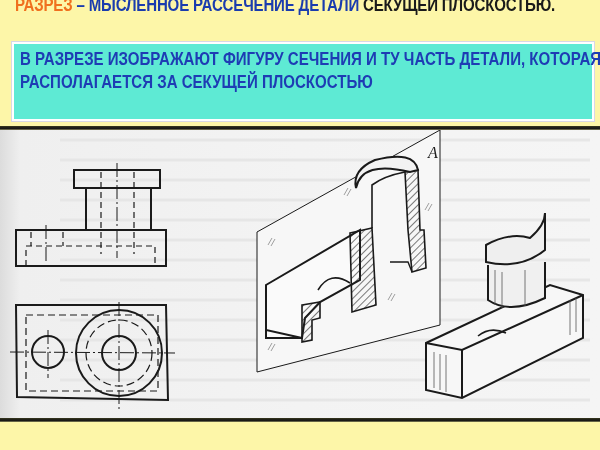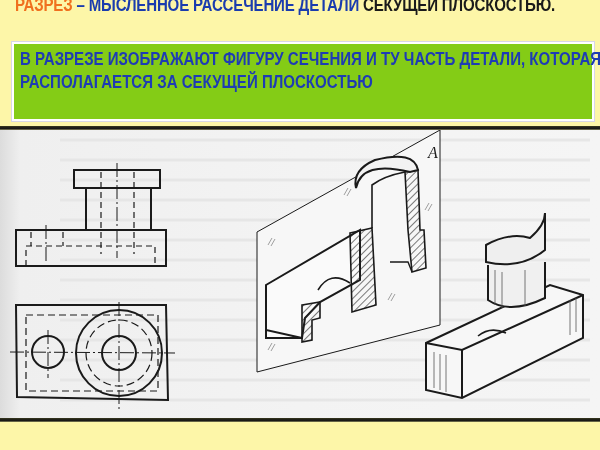--- a/index.html
+++ b/index.html
@@ -14,21 +14,21 @@
     font-family: "Liberation Sans", sans-serif;
     font-weight: bold; font-size: 17.5px; line-height: 22px;
     letter-spacing: -0.2px; transform: scaleX(0.86); transform-origin: left top;
     width: 680px;
   }
   .t-orange { color: #f0701e; }
   .t-blue { color: #1a3cae; }
   .t-black { color: #1a1a1a; }
   .callout {
     position: absolute; left: 12px; top: 42px; width: 578px; height: 75px;
-    background: #84cc16;
+    background: #5eead4;
     border: 2px solid #ffffff;
     box-shadow: 0 0 0 1px #d8d8e6;
   }
   .callout-text {
     position: absolute; left: 6px; top: 4px; width: 680px;
     font-weight: bold; font-size: 17.5px; line-height: 22.5px; color: #1e3cb4;
     transform: scaleX(0.86); transform-origin: left top;
   }
   .frame-line {
     position: absolute; left: 0; width: 600px; height: 4px;

